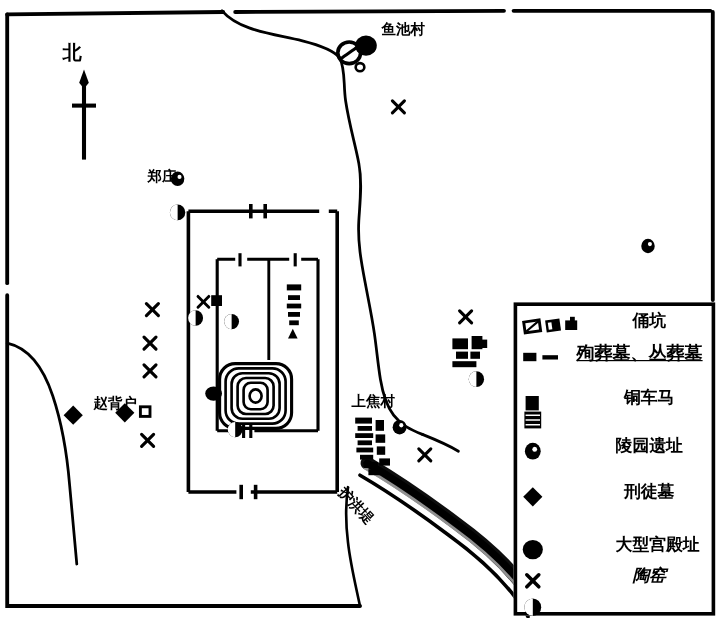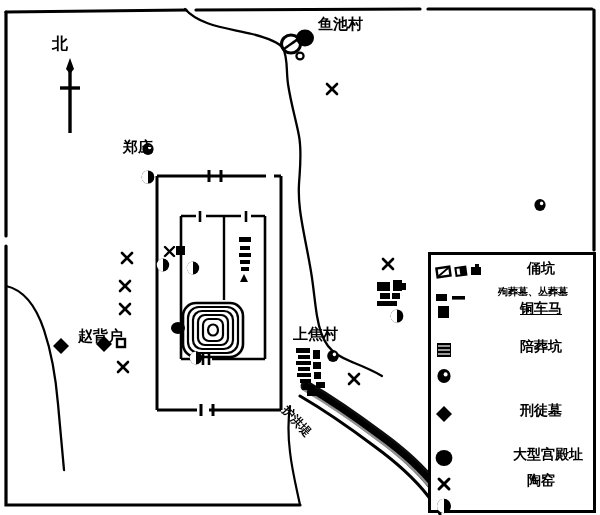--- a/index.html
+++ b/index.html
@@ -27,21 +27,21 @@
   }
   .maplabel {
     position: absolute;
     font-family: "DejaVu Sans", "Liberation Sans", sans-serif;
     font-weight: bold;
     color: #000000;
     white-space: nowrap;
     letter-spacing: 0px;
     line-height: 1;
   }
-  .lbl-village { font-size: 15px; font-family: Liberation Mono, monospace; }
+  .lbl-village { font-size: 12px; }
   .lbl-north { font-size: 16px; }
   .lbl-dike {
     font-size: 12px;
     transform: rotate(47deg);
     transform-origin: left top;
   }
   #legend-box {
     position: absolute;
     left: 428px;
     top: 252px;
@@ -68,21 +68,21 @@
   .legend-text {
     font-size: 14px;
     font-weight: bold;
     color: #000;
     font-family: "DejaVu Sans", "Liberation Sans", sans-serif;
     white-space: nowrap;
     text-align: center;
     flex: 1;
     line-height: 1;
   }
-  .legend-text.wide { font-size: 10px; }
+  .legend-text.wide { font-size: 15px; text-decoration: underline; }
   .sym-svg { position: absolute; left: 0; top: 0; }
 </style>
 </head>
 <body>
 
 <div id="map-root">
 
   <svg id="map-svg" viewBox="0 0 600 515">
     <defs>
       <pattern id="hatchpat" width="3" height="3" patternUnits="userSpaceOnUse" patternTransform="rotate(45)">
@@ -341,48 +341,48 @@
     <div class="legend-row" style="top:32px;">
       <div class="legend-symbol" style="width:42px; min-width:42px;">
         <svg class="sym-svg" width="42" height="22" viewBox="0 0 42 22">
           <rect x="5" y="7" width="11" height="7" fill="#000"></rect>
           <rect x="21" y="9" width="13" height="3.6" fill="#000"></rect>
         </svg>
       </div>
       <div class="legend-text wide">殉葬墓、丛葬墓</div>
     </div>
 
-    <div class="legend-row" style="top:46px;text-decoration:underline;">
+    <div class="legend-row" style="top:70px;">
       <div class="legend-symbol">
         <svg class="sym-svg" width="58" height="22" viewBox="0 0 58 22">
           <rect x="7" y="5" width="11" height="12" fill="#000"></rect>
         </svg>
       </div>
       <div class="legend-text">铜车马</div>
     </div>
 
     <div class="legend-row" style="top:84px;">
       <div class="legend-symbol">
         <svg class="sym-svg" width="58" height="22" viewBox="0 0 58 22">
           <rect x="6" y="4" width="14" height="14" fill="#000"></rect>
           <line x1="7" y1="7" x2="19" y2="7" stroke="#fff" stroke-width="1.2"></line>
           <line x1="7" y1="11" x2="19" y2="11" stroke="#fff" stroke-width="1.2"></line>
           <line x1="7" y1="15" x2="19" y2="15" stroke="#fff" stroke-width="1.2"></line>
         </svg>
       </div>
-      <div class="legend-text">陪葬坑</div>
     </div>
 
     <div class="legend-row" style="top:110px;">
       <div class="legend-symbol">
         <svg class="sym-svg" width="58" height="22" viewBox="0 0 58 22">
           <ellipse cx="13" cy="11" rx="6.6" ry="7" fill="#000"></ellipse>
           <ellipse cx="14.6" cy="9.4" rx="2" ry="2.1" fill="#fff"></ellipse>
         </svg>
       </div>
+      <div class="legend-text">陵园遗址</div>
     </div>
 
     <div class="legend-row" style="top:148px;">
       <div class="legend-symbol">
         <svg class="sym-svg" width="58" height="22" viewBox="0 0 58 22">
           <path d="M5,11 L13,3 L21,11 L13,19 Z" fill="#000"></path>
         </svg>
       </div>
       <div class="legend-text">刑徒墓</div>
     </div>
@@ -390,21 +390,21 @@
 
     <div class="legend-row" style="top:192px;gap:14px;">
       <div class="legend-symbol">
         <svg class="sym-svg" width="58" height="22" viewBox="0 0 58 22">
           <ellipse cx="13" cy="11" rx="8.4" ry="8" fill="#000"></ellipse>
         </svg>
       </div>
       <div class="legend-text">大型宫殿址</div>
     </div>
 
-    <div class="legend-row" style="top:218px;">
+    <div class="legend-row" style="top:218px;font-style:italic;">
       <div class="legend-symbol">
         <svg class="sym-svg" width="58" height="22" viewBox="0 0 58 22">
           <g stroke="#000" stroke-width="3" stroke-linecap="round">
             <line x1="8" y1="6" x2="18" y2="16"></line>
             <line x1="18" y1="6" x2="8" y2="16"></line>
           </g>
         </svg>
       </div>
       <div class="legend-text">陶窑</div>
     </div>

